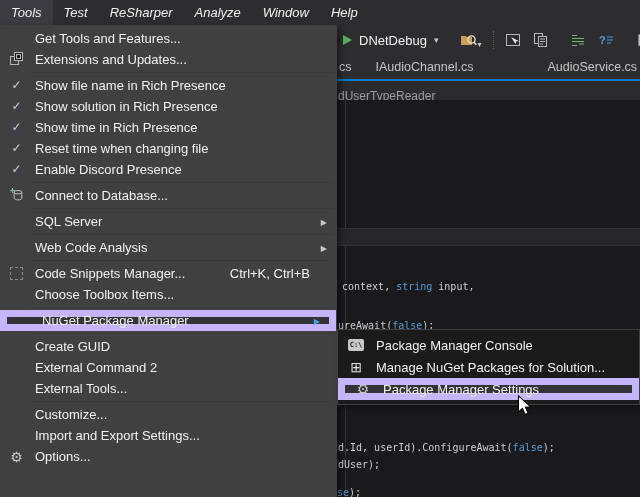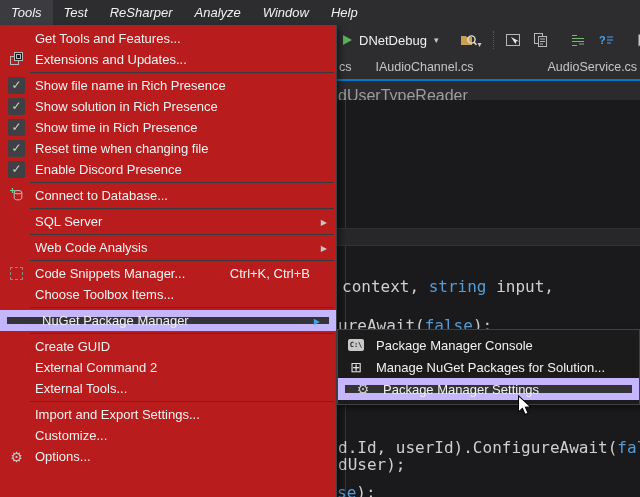--- a/index.html
+++ b/index.html
@@ -28,39 +28,39 @@
   
   .tabbar{position:absolute;left:337px;top:55px;right:0;height:24px;background:#2d2d30;
           display:flex;align-items:center;border-bottom:2px solid #007acc;z-index:1;}
   .tab{height:100%;display:flex;align-items:center;color:#c5c5c5;font-size:12.5px;cursor:default;}
   .tab0{padding:0 6px 0 2px;}
   .tab1{padding:0 12px;margin-left:6px;}
   .tab2{padding:0 12px;margin-left:50px;}
 
   
   .breadcrumb-bar{position:absolute;left:337px;top:81px;right:0;height:30px;background:#2b2b2e;
-                  display:flex;align-items:center;color:#9d9d9d;font-size:16px;padding-left:1px;z-index:1;}
+                  display:flex;align-items:center;color:#9d9d9d;font-size:12px;padding-left:1px;z-index:1;}
 
   
   .editor{position:absolute;left:337px;top:100px;right:0;bottom:0;background:#1a1a1d;z-index:1;}
   .ed-vline{position:absolute;left:8px;top:0;bottom:0;width:1px;background:#333338;}
   .ed-strip{position:absolute;left:0;right:0;top:128px;height:16px;background:#27272a;
             border-top:1px solid #323236;border-bottom:1px solid #323236;}
   .code-line{position:absolute;white-space:pre;font-family:"DejaVu Sans Mono", monospace;
-             font-size:16px;line-height:14px;color:#cfcfcf;}
+             font-size:10px;line-height:14px;color:#cfcfcf;}
   .code-line .plain{color:#cfcfcf;}
   .code-line .keyword{color:#569cd6;}
   .cl0{left:5px;top:180px;}
   .cl1{left:1px;top:219px;}
   .cl2{left:1px;top:341px;}
   .cl3{left:1px;top:358px;}
   .cl4{left:0;top:386px;}
 
   
-  .menu-panel{position:absolute;left:0;top:25px;width:337px;height:472px;background:#b91c1c;
+  .menu-panel{position:absolute;left:0;top:25px;width:337px;height:472px;background:#404040;
               border-right:1px solid #404045;box-shadow:3px 3px 6px rgba(0,0,0,.45);
               padding-top:3px;z-index:10;box-sizing:border-box;}
   .menu-row{position:relative;display:flex;align-items:center;height:21px;color:#f1f1f1;
             font-size:13px;cursor:default;box-sizing:border-box;}
   .menu-row .label{margin-left:2px;}
   .menu-row.highlight{background:#343436;border:7px solid #c4b5fd;}
   .menu-sep{height:1px;background:#3a3a3e;margin:2px 2px 2px 30px;}
   .icon-col{flex:0 0 33px;display:flex;justify-content:center;align-items:center;}
   .shortcut{margin-left:auto;padding-right:26px;color:#f1f1f1;font-size:13px;}
   .arrow{position:absolute;right:9px;top:50%;transform:translateY(-50%);color:#c8c8c8;font-size:8px;}
@@ -265,25 +265,25 @@
         <span class="icon-col"></span>
         <span class="label">External Command 2</span>
       </div>
       <div class="menu-row">
         <span class="icon-col"></span>
         <span class="label">External Tools...</span>
       </div>
       <div class="menu-sep"></div>
       <div class="menu-row">
         <span class="icon-col"></span>
+        <span class="label">Customize...</span>
+      </div>
+      <div class="menu-row">
+        <span class="icon-col"></span>
         <span class="label">Import and Export Settings...</span>
-      </div>
-      <div class="menu-row">
-        <span class="icon-col"></span>
-        <span class="label">Customize...</span>
       </div>
       <div class="menu-row">
         <span class="icon-col">
           <span class="mi gear">⚙</span>
         </span>
         <span class="label">Options...</span>
       </div>
     </div>
 
   <div class="submenu-panel">

